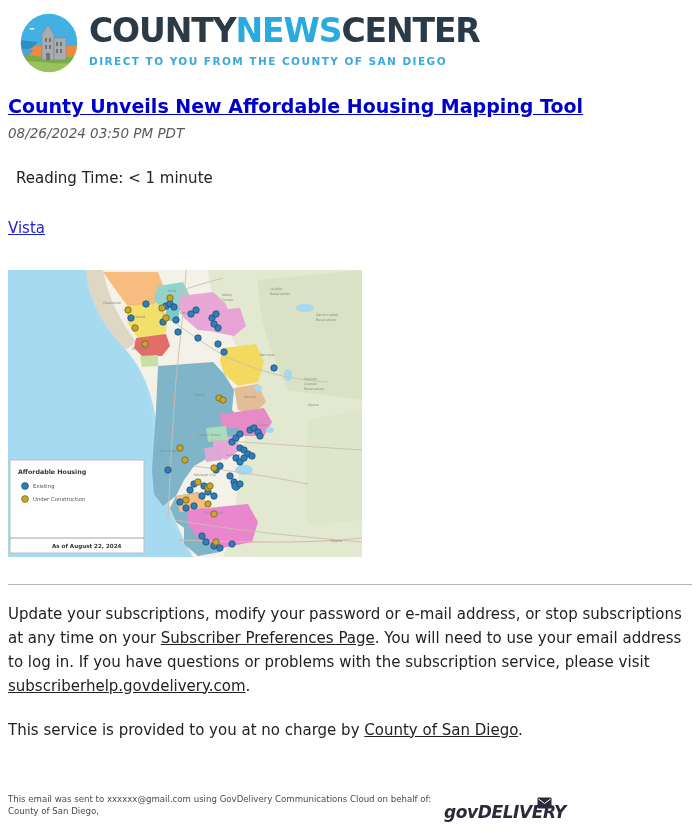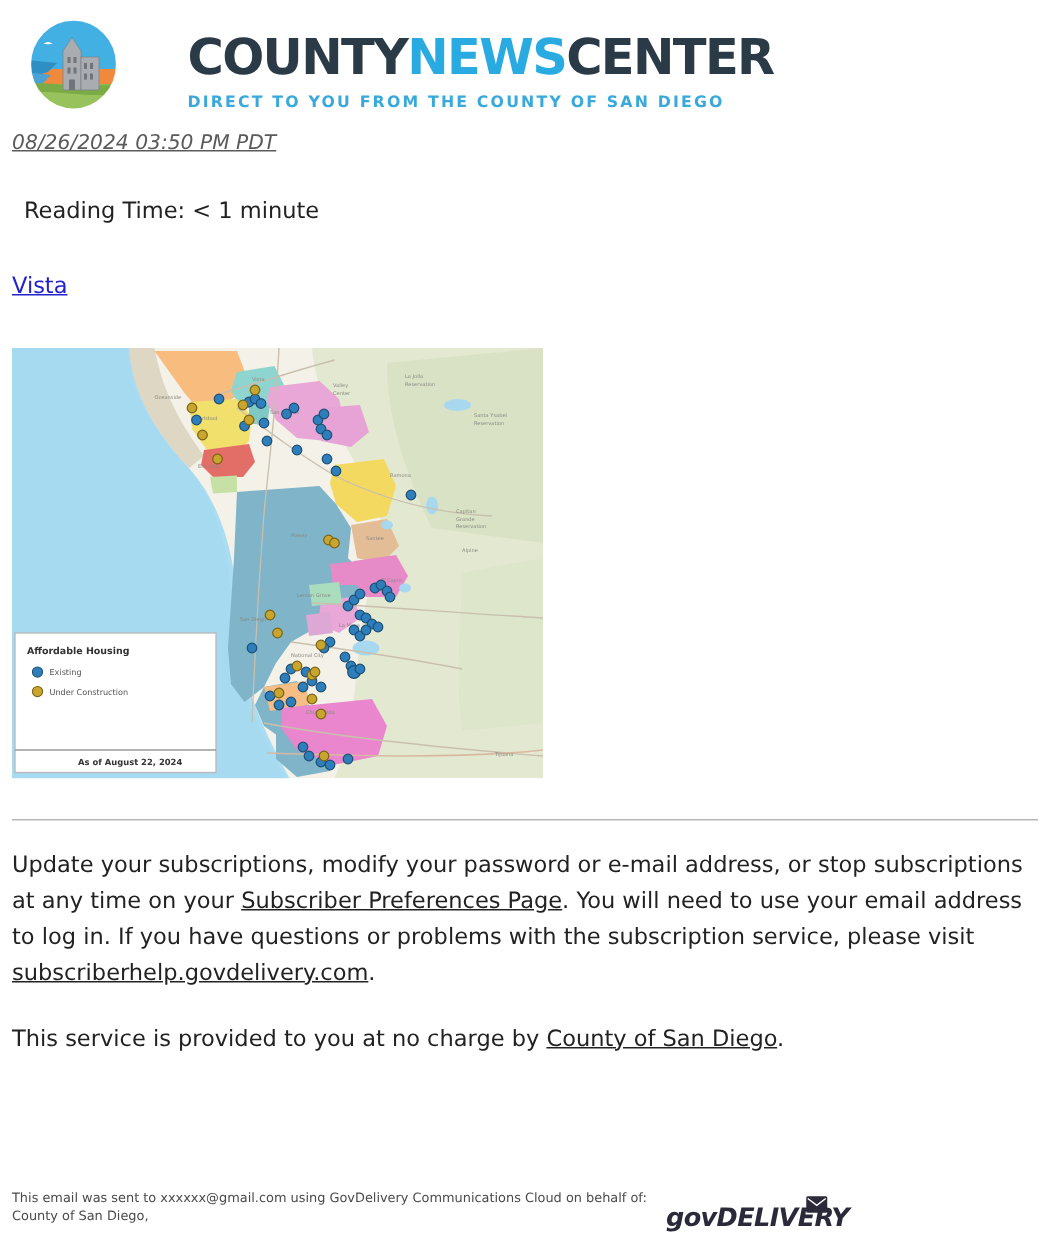--- a/index.html
+++ b/index.html
@@ -13,22 +13,21 @@
     font-family: "DejaVu Sans", sans-serif;
     color: #222222;
     overflow: hidden;
     position: relative;
   }
 
   
   .header {
     padding: 12px 0 6px 18px;
     display: flex;
-    align-items: flex-end;
-    gap: 36px;
+    align-items: flex-start;
   }
   .logo-emblem {
     width: 62px;
     height: 62px;
     flex: 0 0 62px;
     margin-right: 9px;
   }
   .logo-text-block {
     display: flex;
     flex-direction: column;
@@ -69,21 +68,20 @@
     text-decoration: underline;
     margin: 14px 0 0 0;
     cursor: pointer;
   }
   .timestamp {
     color: #5a5a5a;
     font-style: italic;
     font-size: 13.5px;
     line-height: 18px;
     margin: 6px 0 0 0;
-    text-decoration: underline;
   }
   .body-block {
     margin-top: 26px;
     font-size: 15px;
     line-height: 20.5px;
     color: #222222;
   }
   .body-block p {
     margin: 8px;
   }
@@ -207,20 +205,21 @@
       <ellipse cx="31" cy="31" rx="29" ry="30" fill="none" stroke="#ffffff" stroke-width="1.5"></ellipse>
     </svg>
   </span>
   <div class="logo-text-block">
     <div class="logo-wordmark"><span class="wm-dark">COUNTY</span><span class="wm-blue">NEWS</span><span class="wm-dark">CENTER</span></div>
     <div class="logo-tagline">DIRECT TO YOU FROM THE COUNTY OF SAN DIEGO</div>
   </div>
 </div>
 
 <div class="article">
+  <a class="headline">County Unveils New Affordable Housing Mapping Tool </a>
   <div class="timestamp">08/26/2024 03:50 PM PDT</div>
   <div class="body-block">
     <p>Reading Time: &lt; 1 minute</p>
   </div>
   <a class="more-link">Vista</a>
 </div>
 
 <div class="map-wrap">
   <svg class="map-svg" viewBox="0 0 354 287" width="354" height="287">
 

